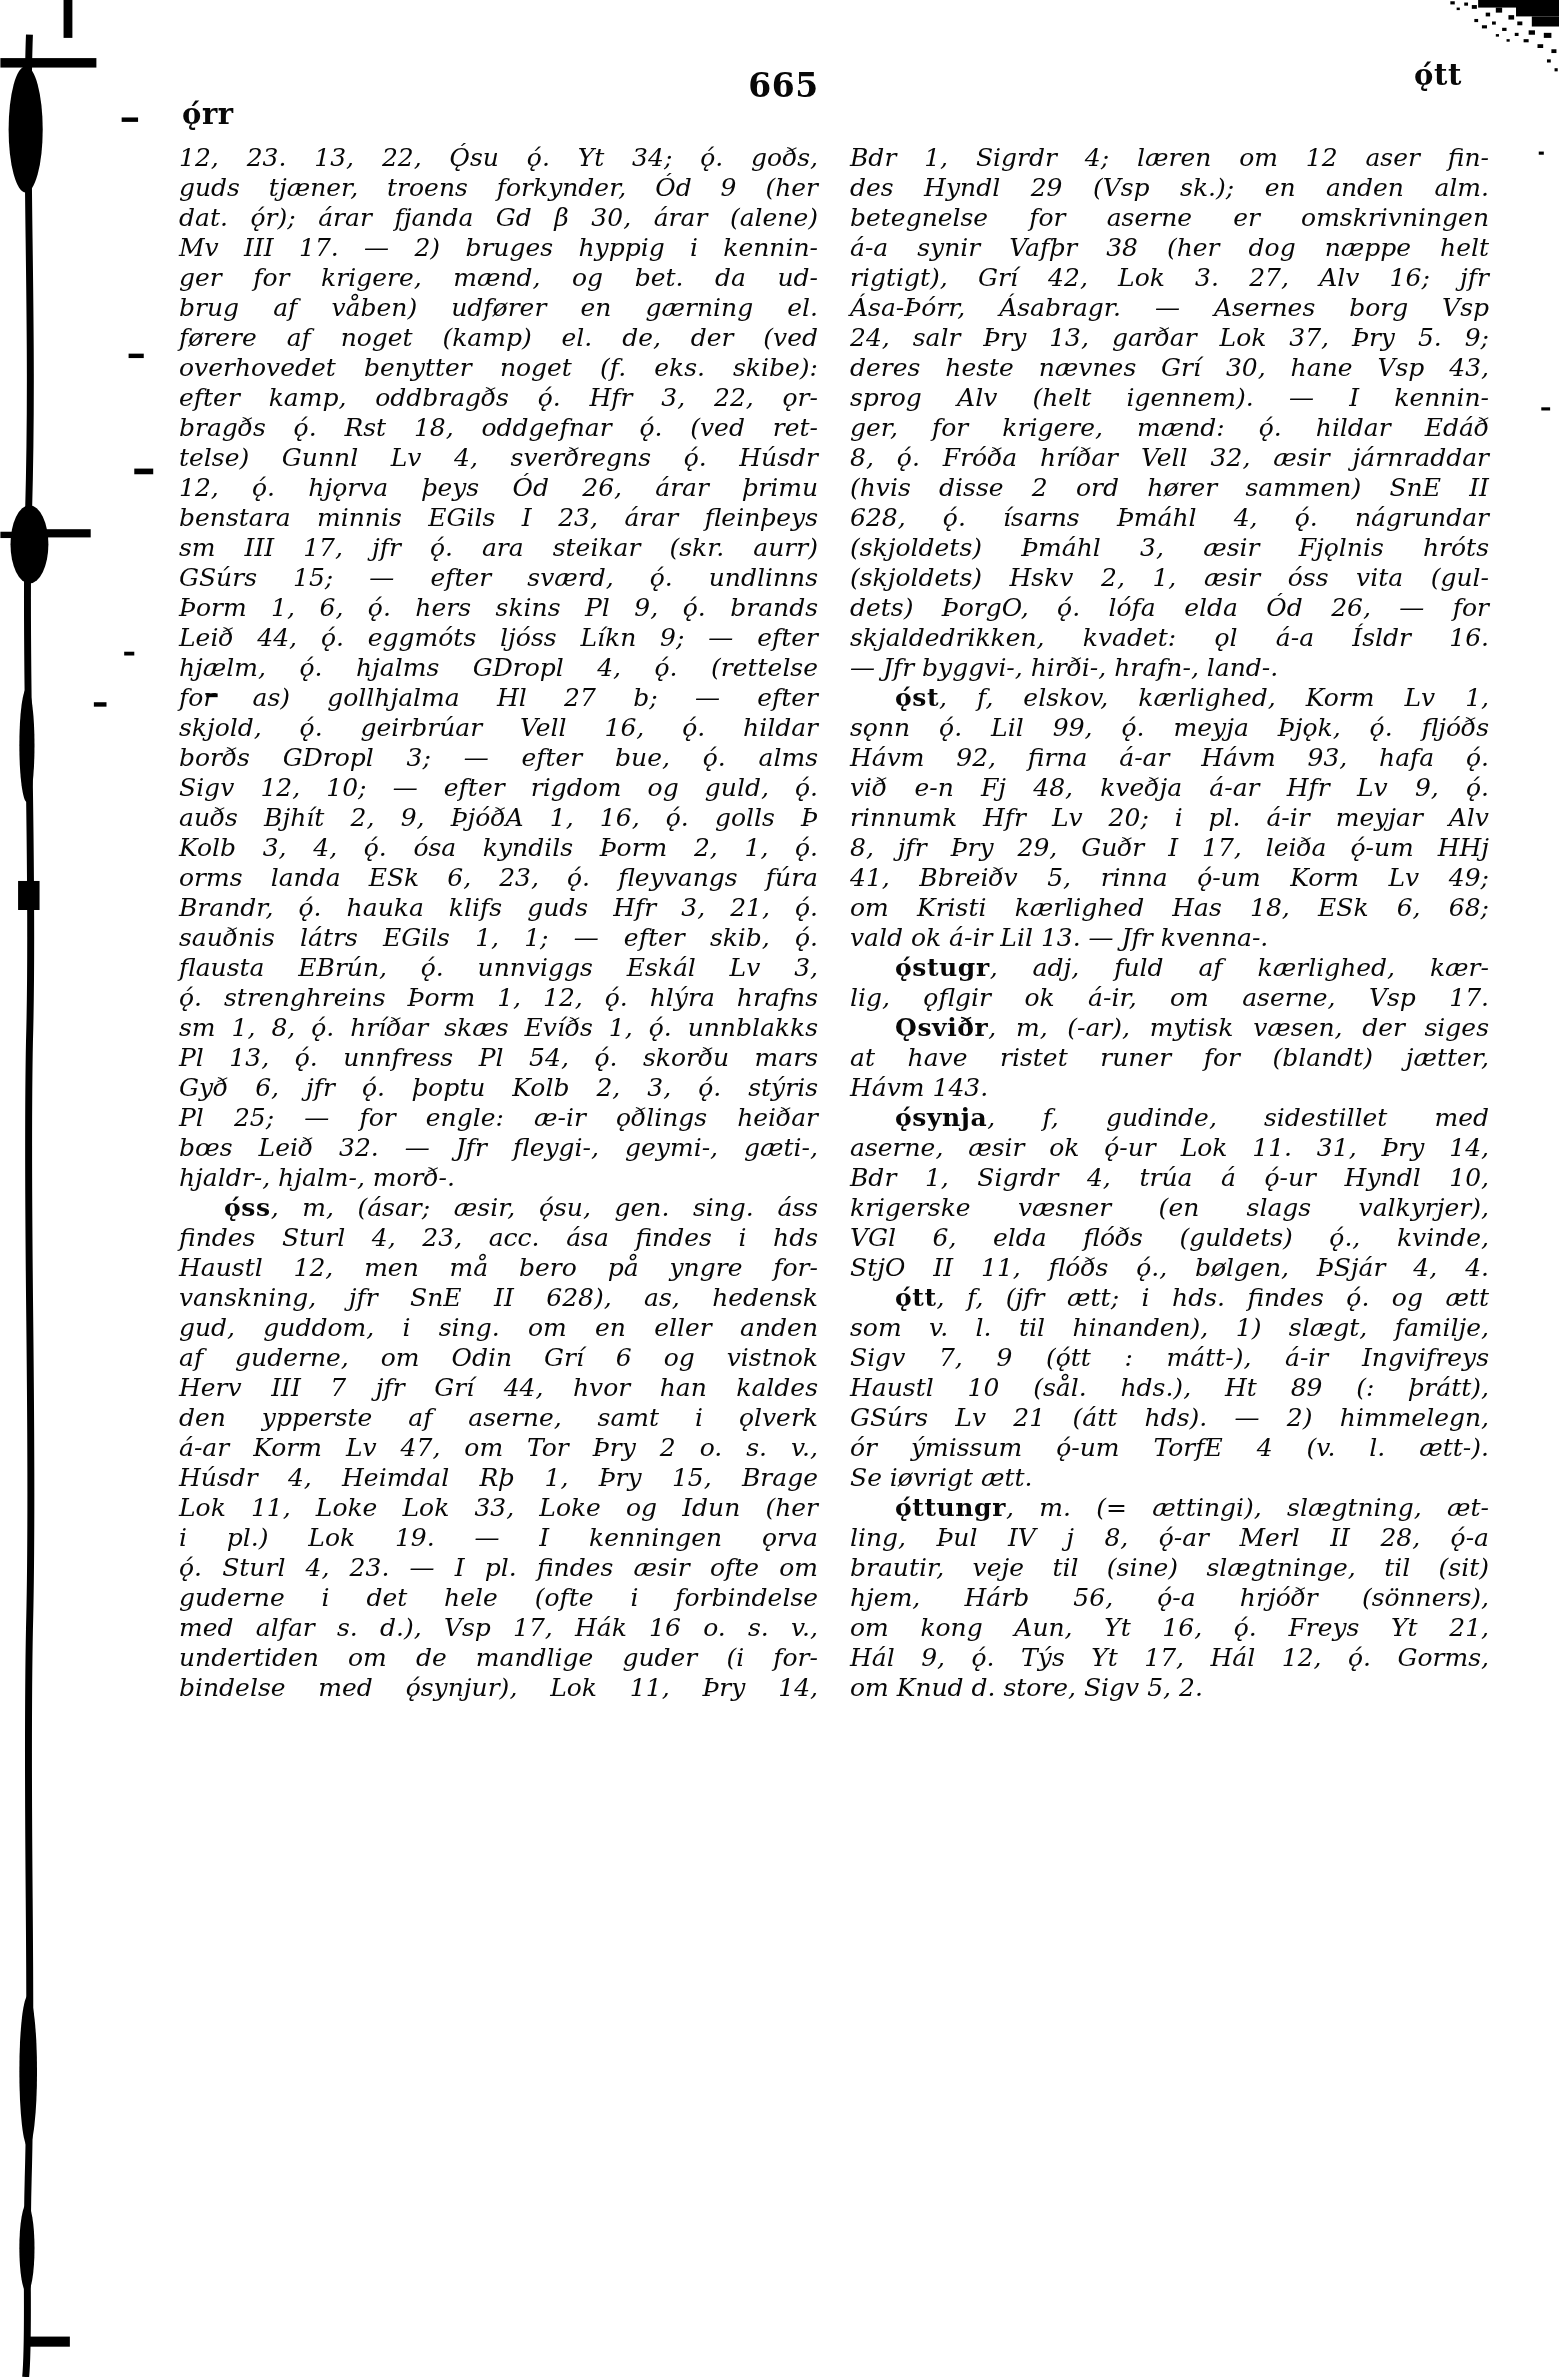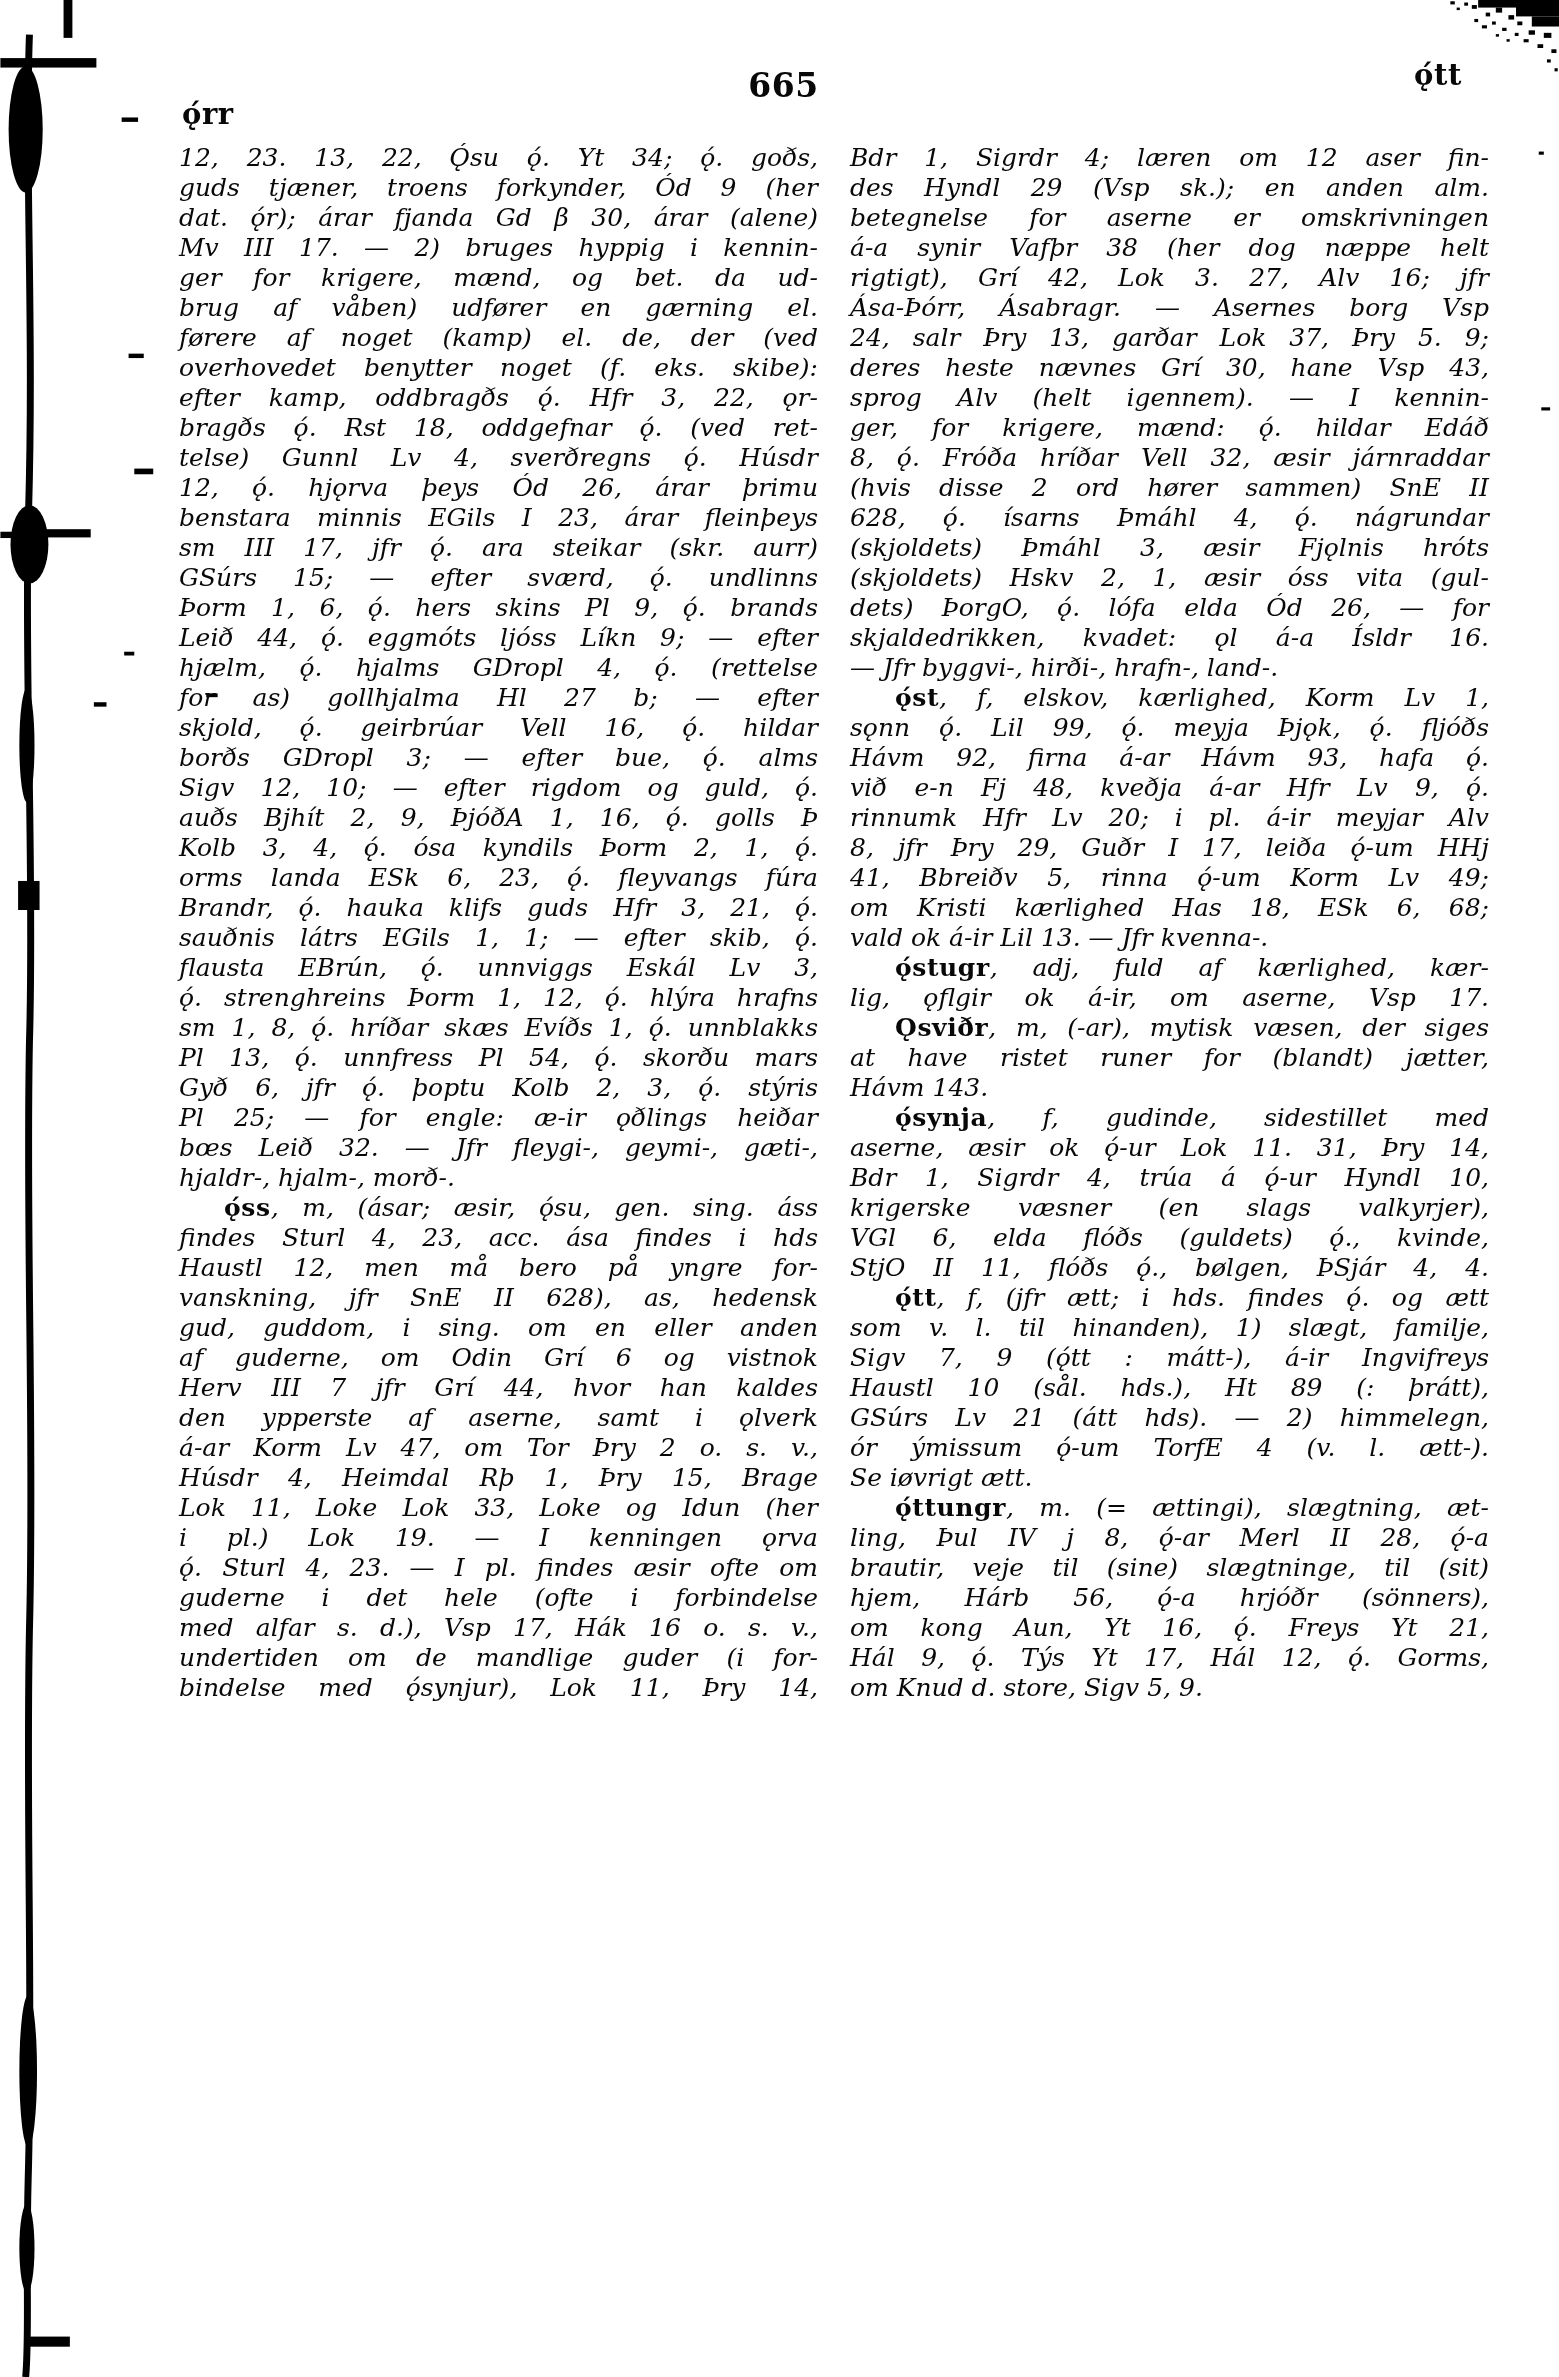--- a/index.html
+++ b/index.html
@@ -203,17 +203,17 @@
       <div class="line">Haustl 10 (sål. hds.), Ht 89 (: þrátt),</div>
       <div class="line">GSúrs Lv 21 (átt hds). — 2) himmelegn,</div>
       <div class="line">ór ýmissum ǫ́-um TorfE 4 (v. l. ætt-).</div>
       <div class="line e">Se iøvrigt ætt.</div>
       <div class="line p"><b>ǫ́ttungr</b>, m. (= ættingi), slægtning, æt-</div>
       <div class="line">ling, Þul IV j 8, ǫ́-ar Merl II 28, ǫ́-a</div>
       <div class="line">brautir, veje til (sine) slægtninge, til (sit)</div>
       <div class="line">hjem, Hárb 56, ǫ́-a hrjóðr (sönners),</div>
       <div class="line">om kong Aun, Yt 16, ǫ́. Freys Yt 21,</div>
       <div class="line">Hál 9, ǫ́. Týs Yt 17, Hál 12, ǫ́. Gorms,</div>
-      <div class="line e">om Knud d. store, Sigv 5, 9.</div>
+      <div class="line e">om Knud d. store, Sigv 5, 2.</div>
     </div>
 
 </div>
 
 
 </body></html>

